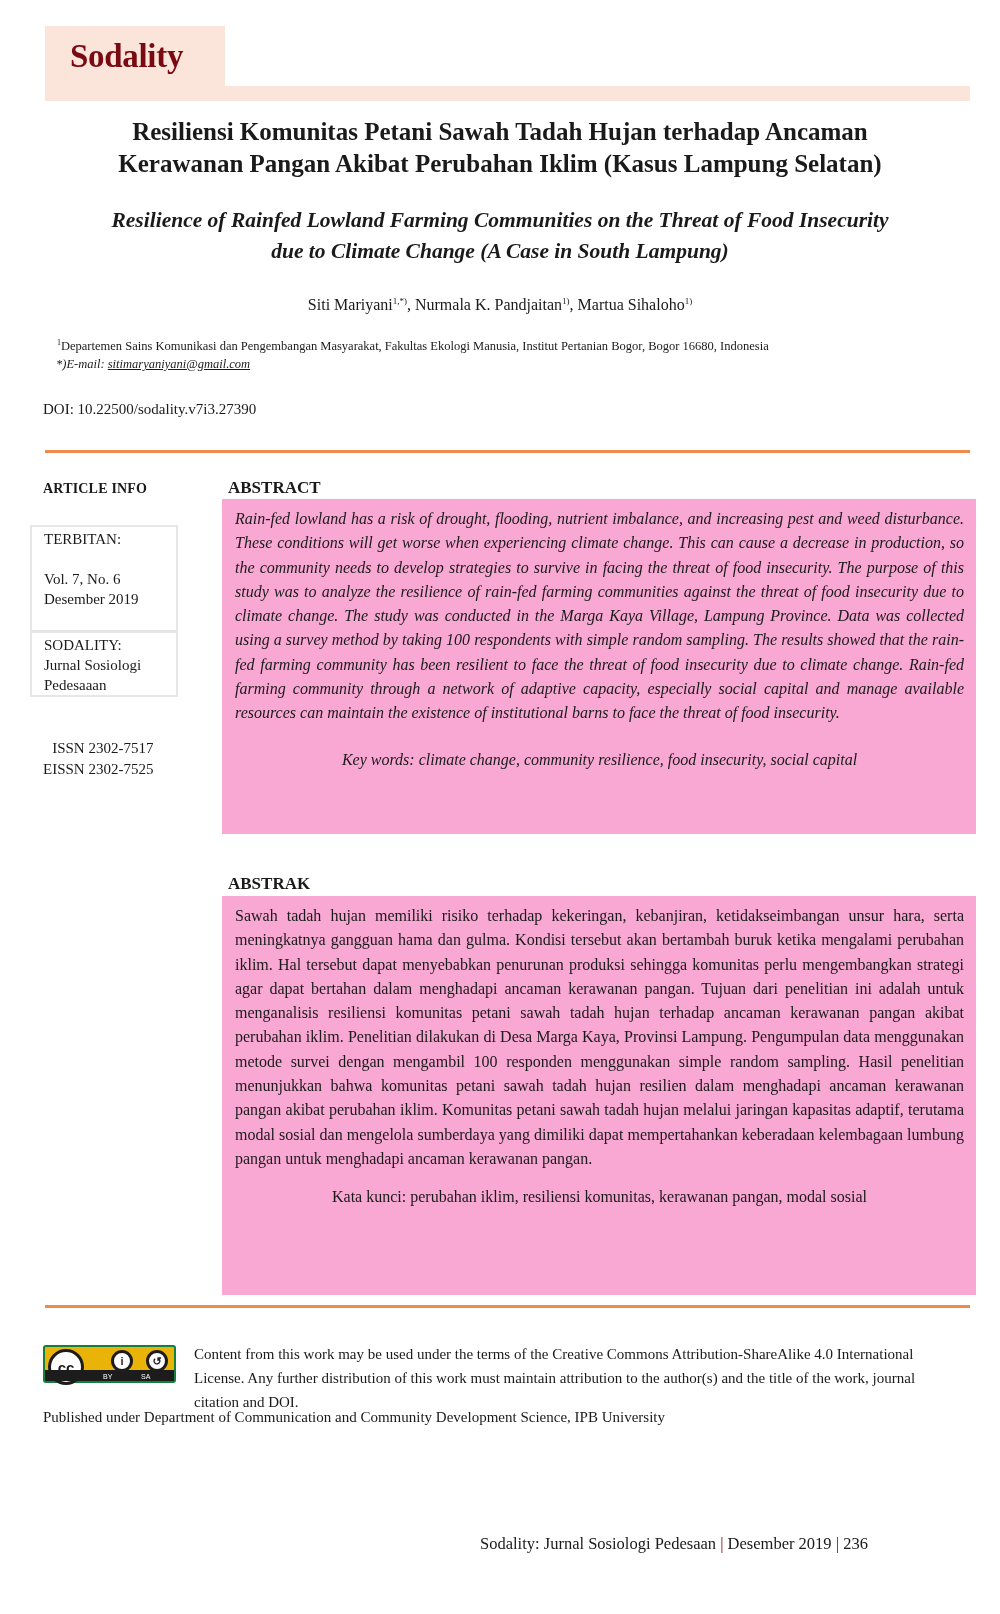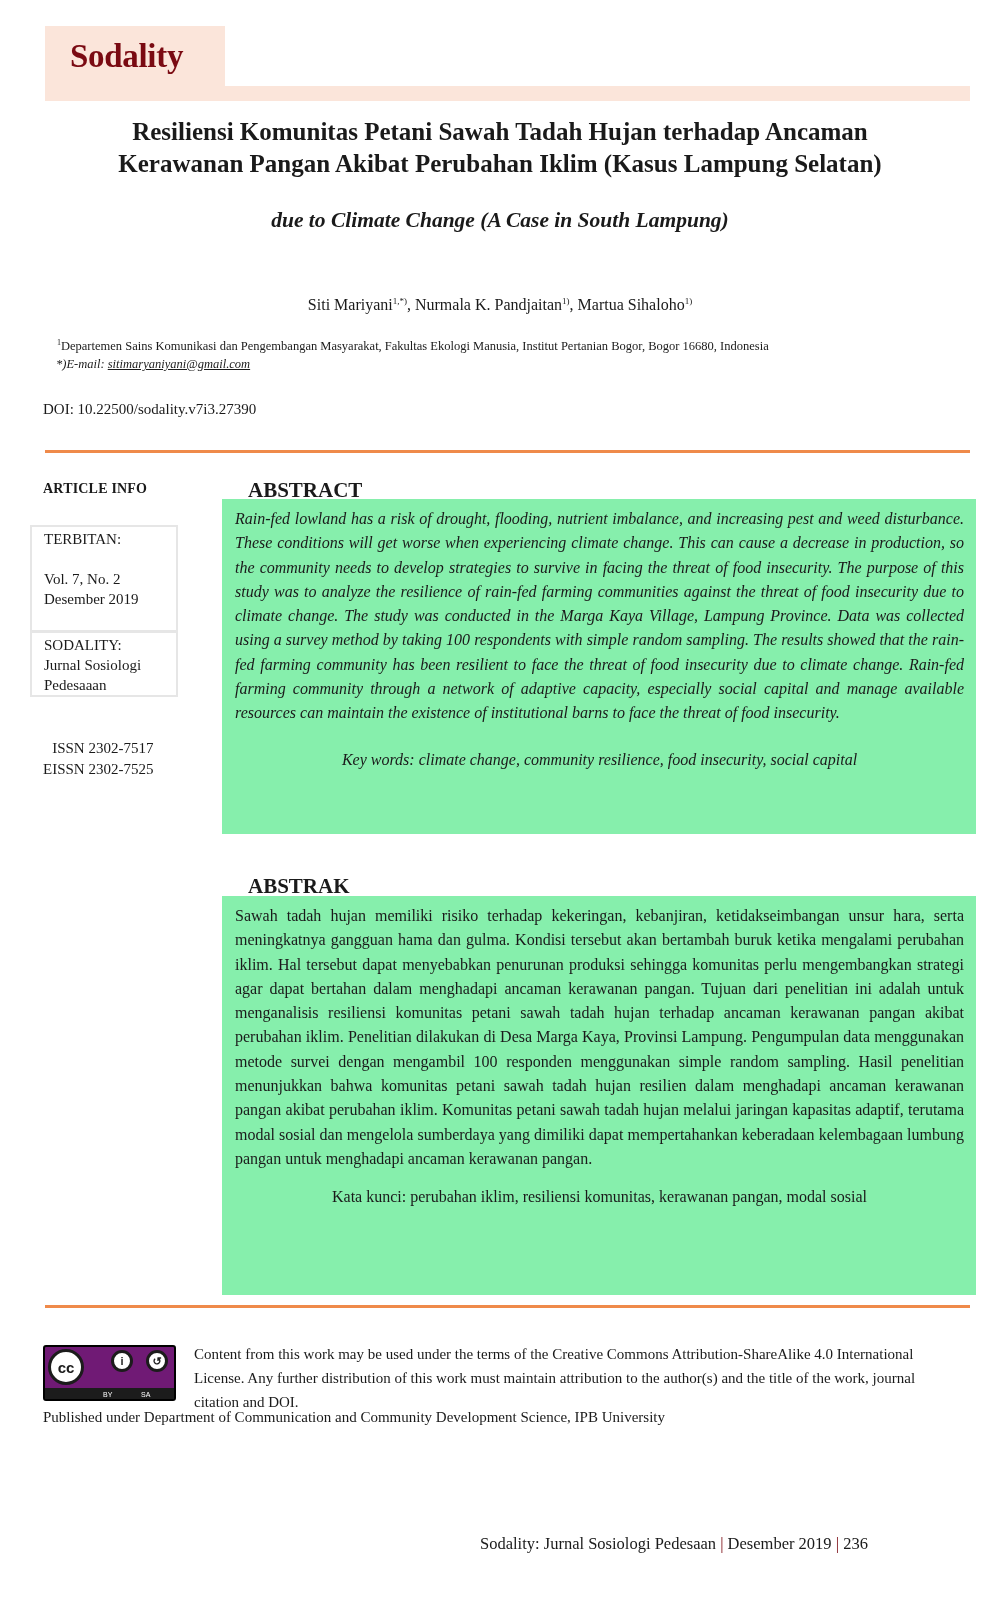--- a/index.html
+++ b/index.html
@@ -26,28 +26,28 @@
   .rule { left: 45px; width: 925px; height: 3px; background: #ef8a4a; }
 
   
   .info-head { left: 43px; top: 481px; font-size: 14px; font-weight: bold; letter-spacing: 0.2px; }
   .info-box { left: 30px; width: 148px; border: 2px solid #e6e6e6; box-sizing: border-box; padding: 2px 12px; font-size: 15px; line-height: 20px; }
   .box1 { top: 525px; height: 107px; }
   .box2 { top: 631px; height: 66px; }
   .issn { left: 43px; top: 738px; font-size: 15px; line-height: 21px; text-align: right; }
 
   
-  .sec-head { left: 248px; font-size: 21px; font-weight: bold; }
-  .abs-box { left: 222px; width: 754px; background: #86efac; box-sizing: border-box; padding: 8px 12px 10px 13px; font-size: 16px; text-align: justify; }
+  .sec-head { left: 228px; font-size: 17px; font-weight: bold; }
+  .abs-box { left: 222px; width: 754px; background: #f9a8d4; box-sizing: border-box; padding: 8px 12px 10px 13px; font-size: 16px; text-align: justify; }
   .abs-en { top: 499px; height: 335px; font-style: italic; line-height: 24.3px; }
   .abs-id { top: 896px; height: 399px; line-height: 24.3px; }
   .kw { margin-top: 22px; text-align: center; }
 
   
-  .cc-badge { left: 43px; top: 1345px; width: 133px; height: 56px; background: #701a75; border: 2px solid #000000; box-sizing: border-box; border-radius: 3px; }
+  .cc-badge { left: 43px; top: 1345px; width: 133px; height: 38px; background: #eab308; border: 2px solid #15803d; box-sizing: border-box; border-radius: 3px; }
   .cc-badge .band { position: absolute; left: 0; right: 0; bottom: 0; height: 11px; background: #1c1c1c; color: #fff; font-size: 7px; font-family: "Liberation Sans", sans-serif; }
   .cc-badge .by { position: absolute; left: 58px; bottom: 1px; }
   .cc-badge .sa { position: absolute; left: 96px; bottom: 1px; }
   .cc-circle { position: absolute; border: 3px solid #1c1c1c; border-radius: 50%; background: #fff; box-sizing: border-box;
                display: flex; align-items: center; justify-content: center; font-family: "Liberation Sans", sans-serif; font-weight: bold; color: #1c1c1c; }
   .cc-main { left: 3px; top: 2px; width: 36px; height: 36px; font-size: 15px; }
   .cc-by { left: 66px; top: 3px; width: 22px; height: 22px; font-size: 11px; }
   .cc-sa { left: 101px; top: 3px; width: 22px; height: 22px; font-size: 11px; }
   .lic-text { left: 194px; top: 1342px; width: 760px; font-size: 15px; line-height: 24px; }
   .published { left: 43px; top: 1409px; font-size: 15px; }
@@ -60,38 +60,39 @@
 
 <div class="abs hdr-tab"></div>
 <div class="abs hdr-bar"></div>
 <div class="abs hdr-logo">Sodality</div>
 
 <div class="abs title">
   <div>Resiliensi Komunitas Petani Sawah Tadah Hujan terhadap Ancaman</div>
   <div>Kerawanan Pangan Akibat Perubahan Iklim (Kasus Lampung Selatan)</div>
 </div>
 <div class="abs subtitle">
+  <div>Resilience of Rainfed Lowland Farming Communities on the Threat of Food Insecurity</div>
   <div>due to Climate Change (A Case in South Lampung)</div>
 </div>
 
 <div class="abs authors">
   <span>Siti Mariyani</span><sup>1,*)</sup><span>, </span><span>Nurmala K. Pandjaitan</span><sup>1)</sup><span>, </span><span>Martua Sihaloho</span><sup>1)</sup>
 </div>
 
 <div class="abs affil"><sup>1</sup><span>Departemen Sains Komunikasi dan Pengembangan Masyarakat, Fakultas Ekologi Manusia, Institut Pertanian Bogor, Bogor 16680, Indonesia</span></div>
 <div class="abs email"><span>*)E-mail: </span><a>sitimaryaniyani@gmail.com</a></div>
 <div class="abs doi">DOI: 10.22500/sodality.v7i3.27390</div>
 
 <div class="abs rule" style="top:450px;"></div>
 
 <div class="abs info-head">ARTICLE INFO</div>
 <div class="abs info-box box1">
   <div>TERBITAN:</div>
   <div style="height:20px"></div>
-  <div>Vol. 7, No. 2</div>
+  <div>Vol. 7, No. 6</div>
   <div>Desember 2019</div>
 </div>
 <div class="abs info-box box2">
   <div>SODALITY:</div>
   <div>Jurnal Sosiologi</div>
   <div>Pedesaaan</div>
 </div>
 <div class="abs issn">
   <div>ISSN 2302-7517</div>
   <div>EISSN 2302-7525</div>

